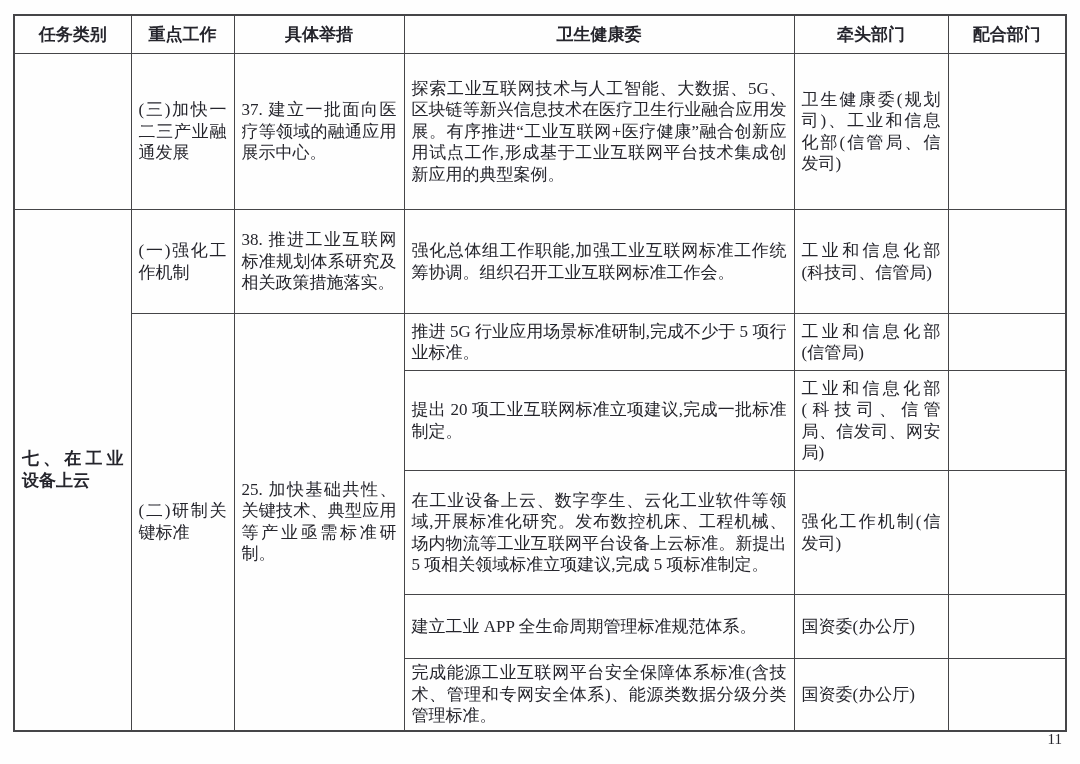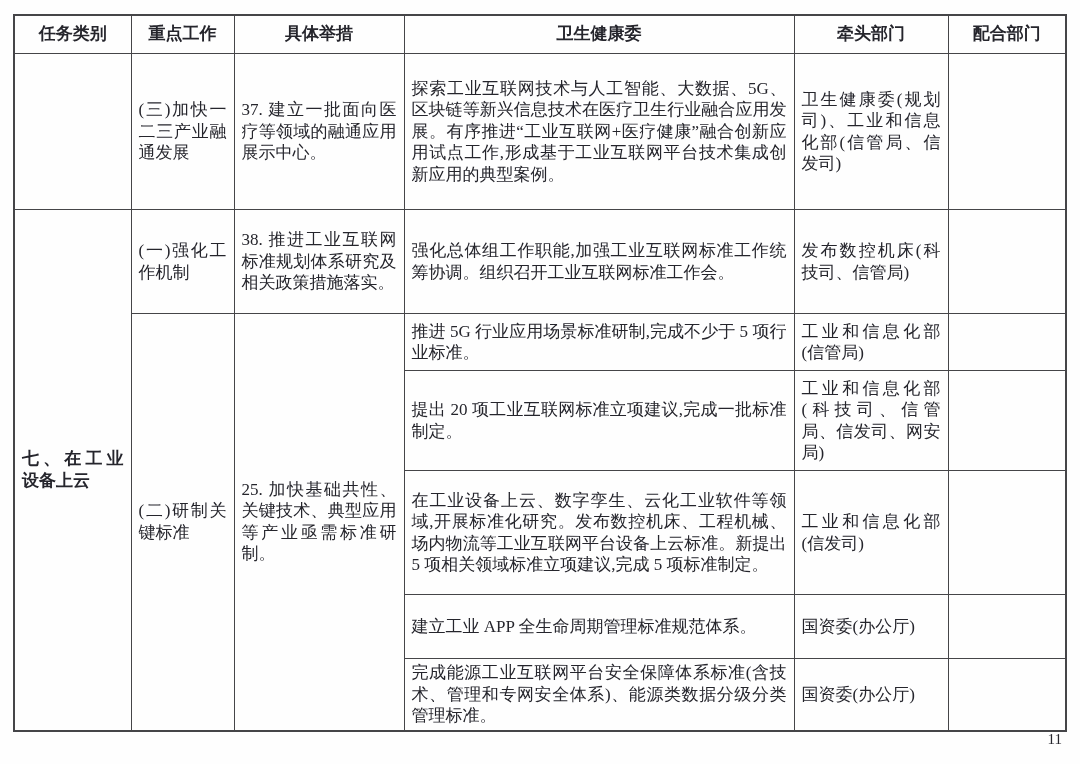--- a/index.html
+++ b/index.html
@@ -25,21 +25,21 @@
   .doc-table th, .doc-table td {
     border: 1px solid #454548;
     padding: 3px 7px;
     font-size: 17px;
     line-height: 21.5px;
     vertical-align: middle;
     overflow: hidden;
     word-break: break-all;
   }
   .doc-table thead th {
-    font-family: Liberation Mono, monospace;
+    font-family: Liberation Serif, serif;
     font-weight: bold;
     height: 33px;
     padding: 2px 0;
     font-size: 17px;
   }
   .just {
     text-align: justify;
     text-justify: inter-ideograph;
   }
   .cat-title {
@@ -99,38 +99,38 @@
         <td class="c-measure just">37.  建立一批面向医疗等领域的融通应用展示中心。</td>
         <td class="c-outcome just">探索工业互联网技术与人工智能、大数据、5G、区块链等新兴信息技术在医疗卫生行业融合应用发展。有序推进“工业互联网+医疗健康”融合创新应用试点工作,形成基于工业互联网平台技术集成创新应用的典型案例。</td>
         <td class="c-lead just">卫生健康委(规划司)、工业和信息化部(信管局、信发司)</td>
         <td class="c-support"></td>
       </tr>
       <tr class="r2">
         <td class="c-cat cat-title just" rowspan="6">七、在工业设备上云</td>
         <td class="c-work just">(一)强化工作机制</td>
         <td class="c-measure just">38.  推进工业互联网标准规划体系研究及相关政策措施落实。</td>
         <td class="c-outcome just">强化总体组工作职能,加强工业互联网标准工作统筹协调。组织召开工业互联网标准工作会。</td>
-        <td class="c-lead just">发布数控机床(科技司、信管局)</td>
+        <td class="c-lead just">工业和信息化部(科技司、信管局)</td>
         <td class="c-support"></td>
       </tr>
       <tr class="r3">
         <td class="c-work just" rowspan="5">(二)研制关键标准</td>
         <td class="c-measure just" rowspan="5">25.  加快基础共性、关键技术、典型应用等产业亟需标准研制。</td>
         <td class="c-outcome just">推进 5G 行业应用场景标准研制,完成不少于 5 项行业标准。</td>
         <td class="c-lead just">工业和信息化部(信管局)</td>
         <td class="c-support"></td>
       </tr>
       <tr class="r4">
         <td class="c-outcome just">提出 20 项工业互联网标准立项建议,完成一批标准制定。</td>
         <td class="c-lead just">工业和信息化部(科技司、信管局、信发司、网安局)</td>
         <td class="c-support"></td>
       </tr>
       <tr class="r5">
         <td class="c-outcome just">在工业设备上云、数字孪生、云化工业软件等领域,开展标准化研究。发布数控机床、工程机械、场内物流等工业互联网平台设备上云标准。新提出 5 项相关领域标准立项建议,完成 5 项标准制定。</td>
-        <td class="c-lead just">工业和信息化部(信发司)</td>
+        <td class="c-lead just">强化工作机制(信发司)</td>
         <td class="c-support"></td>
       </tr>
       <tr class="r6">
         <td class="c-outcome just">建立工业 APP 全生命周期管理标准规范体系。</td>
         <td class="c-lead just">国资委(办公厅)</td>
         <td class="c-support"></td>
       </tr>
       <tr class="r7">
         <td class="c-outcome just">完成能源工业互联网平台安全保障体系标准(含技术、管理和专网安全体系)、能源类数据分级分类管理标准。</td>
         <td class="c-lead just">国资委(办公厅)</td>

